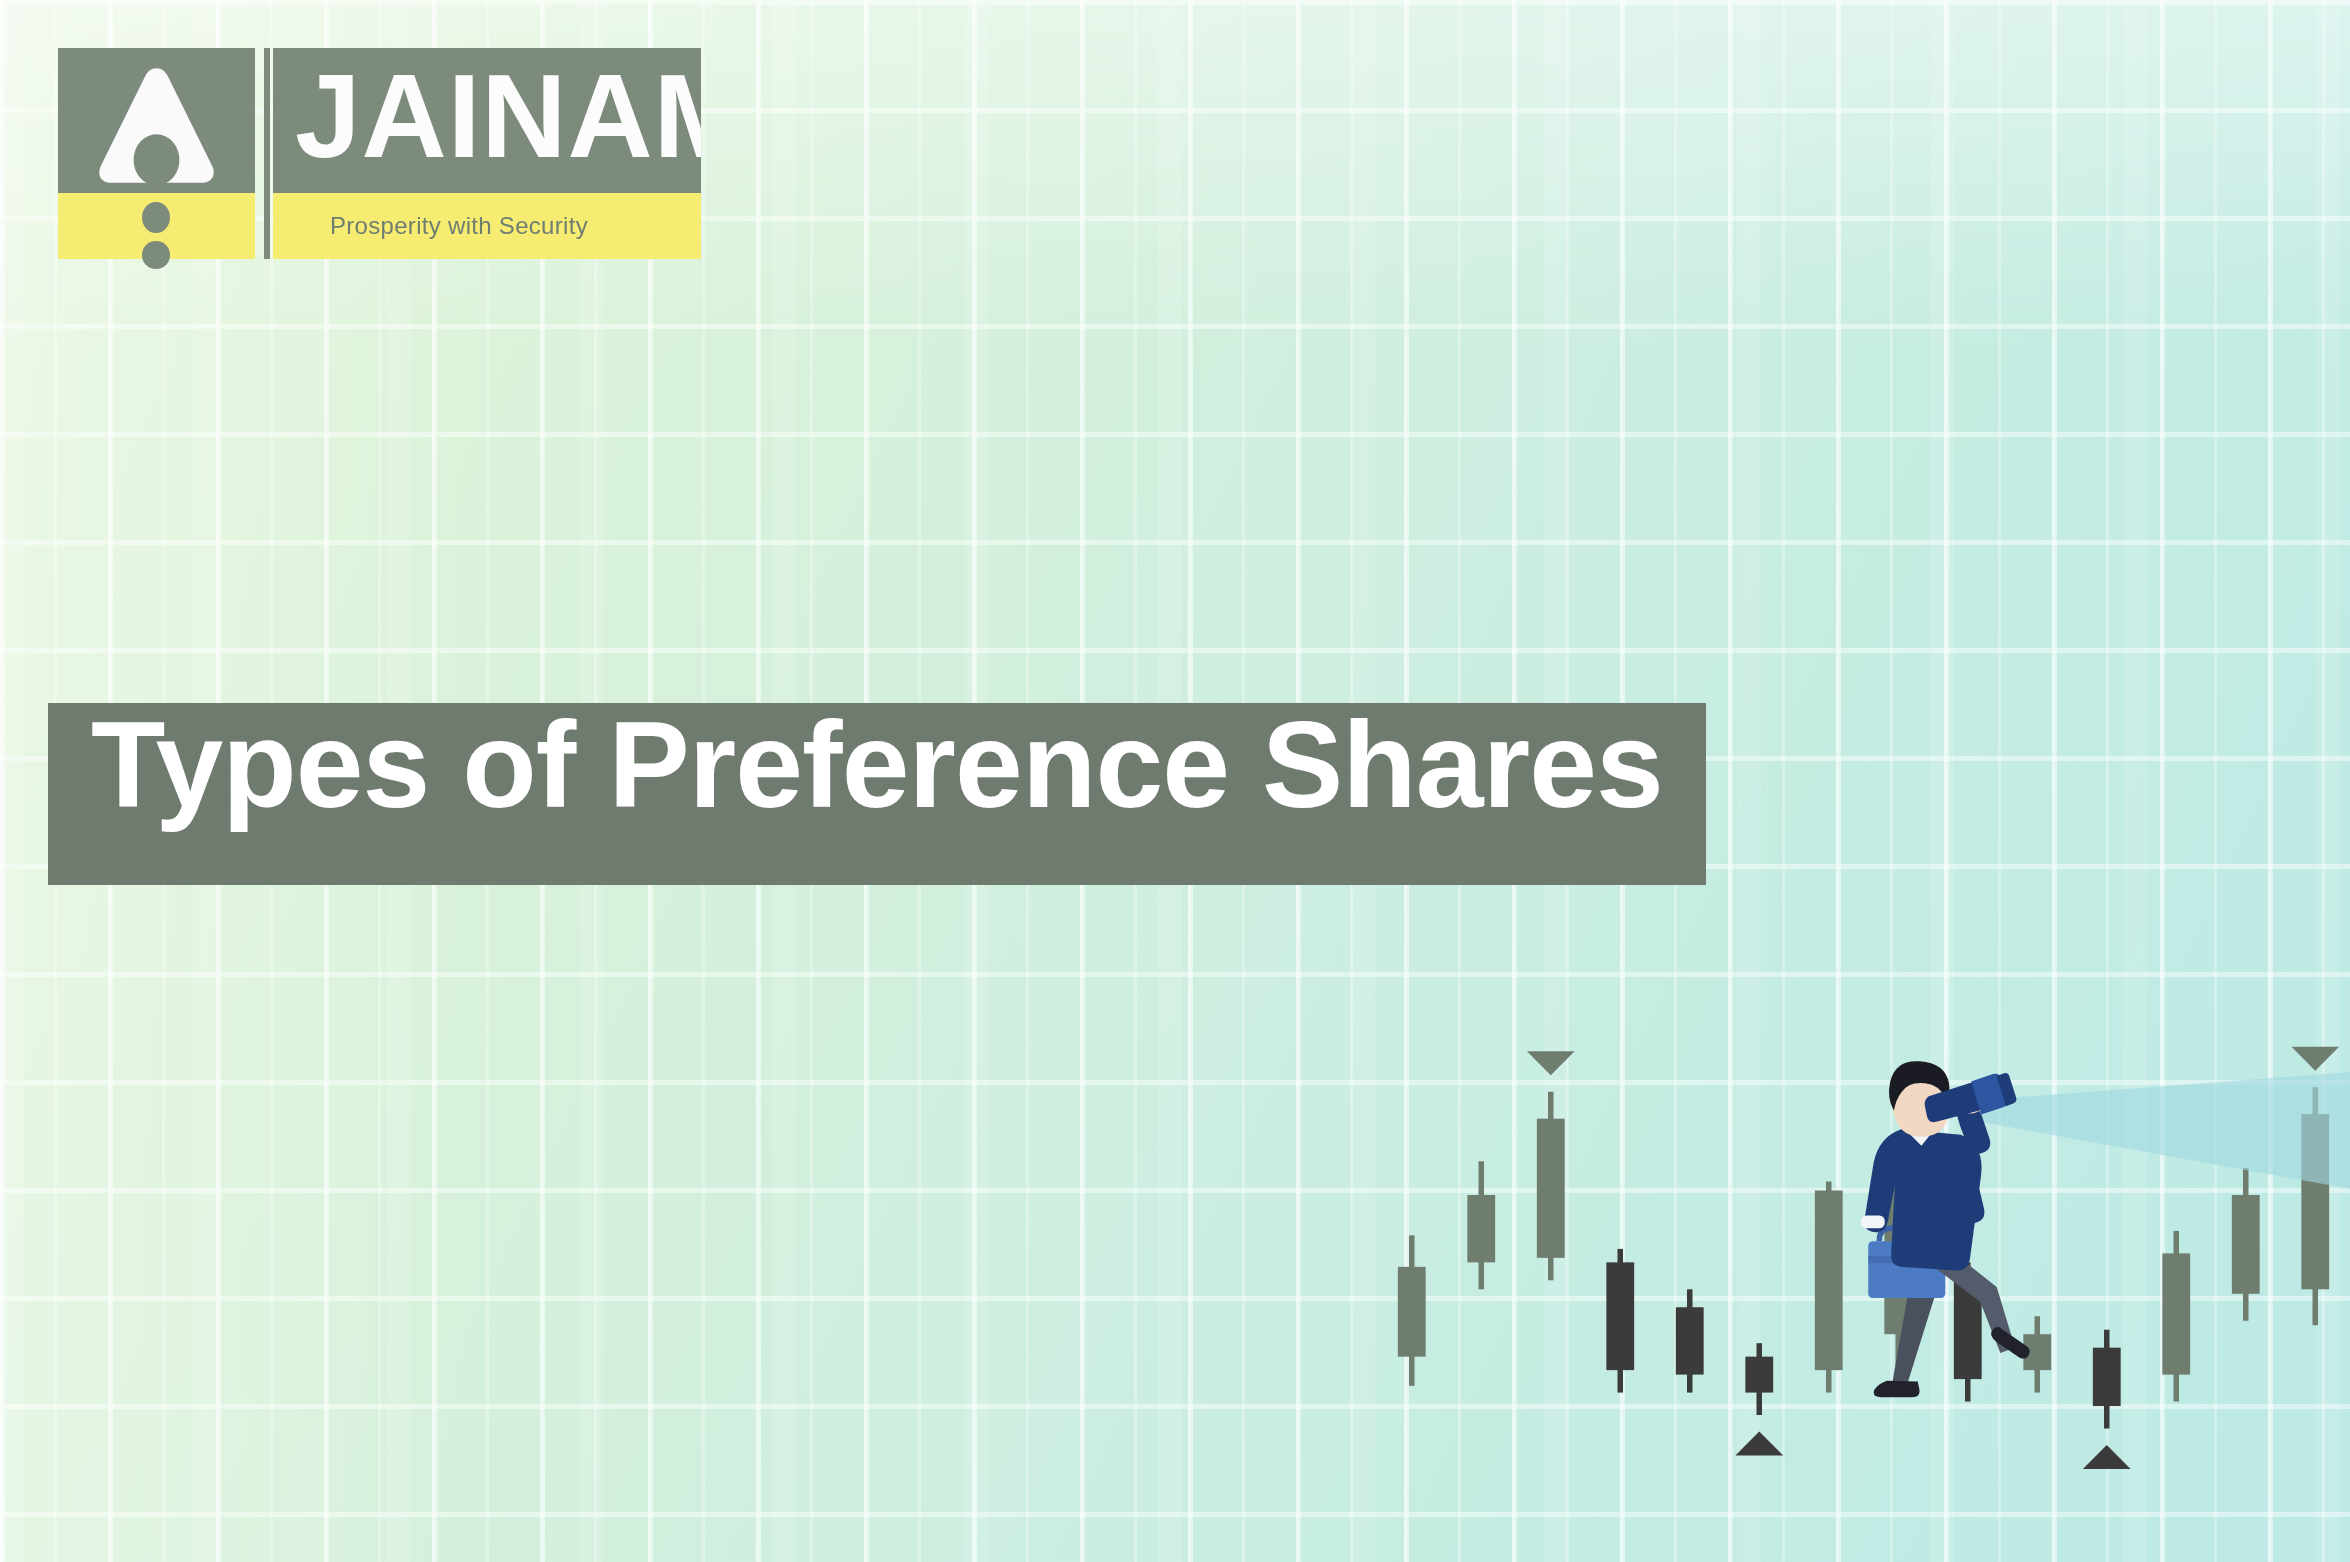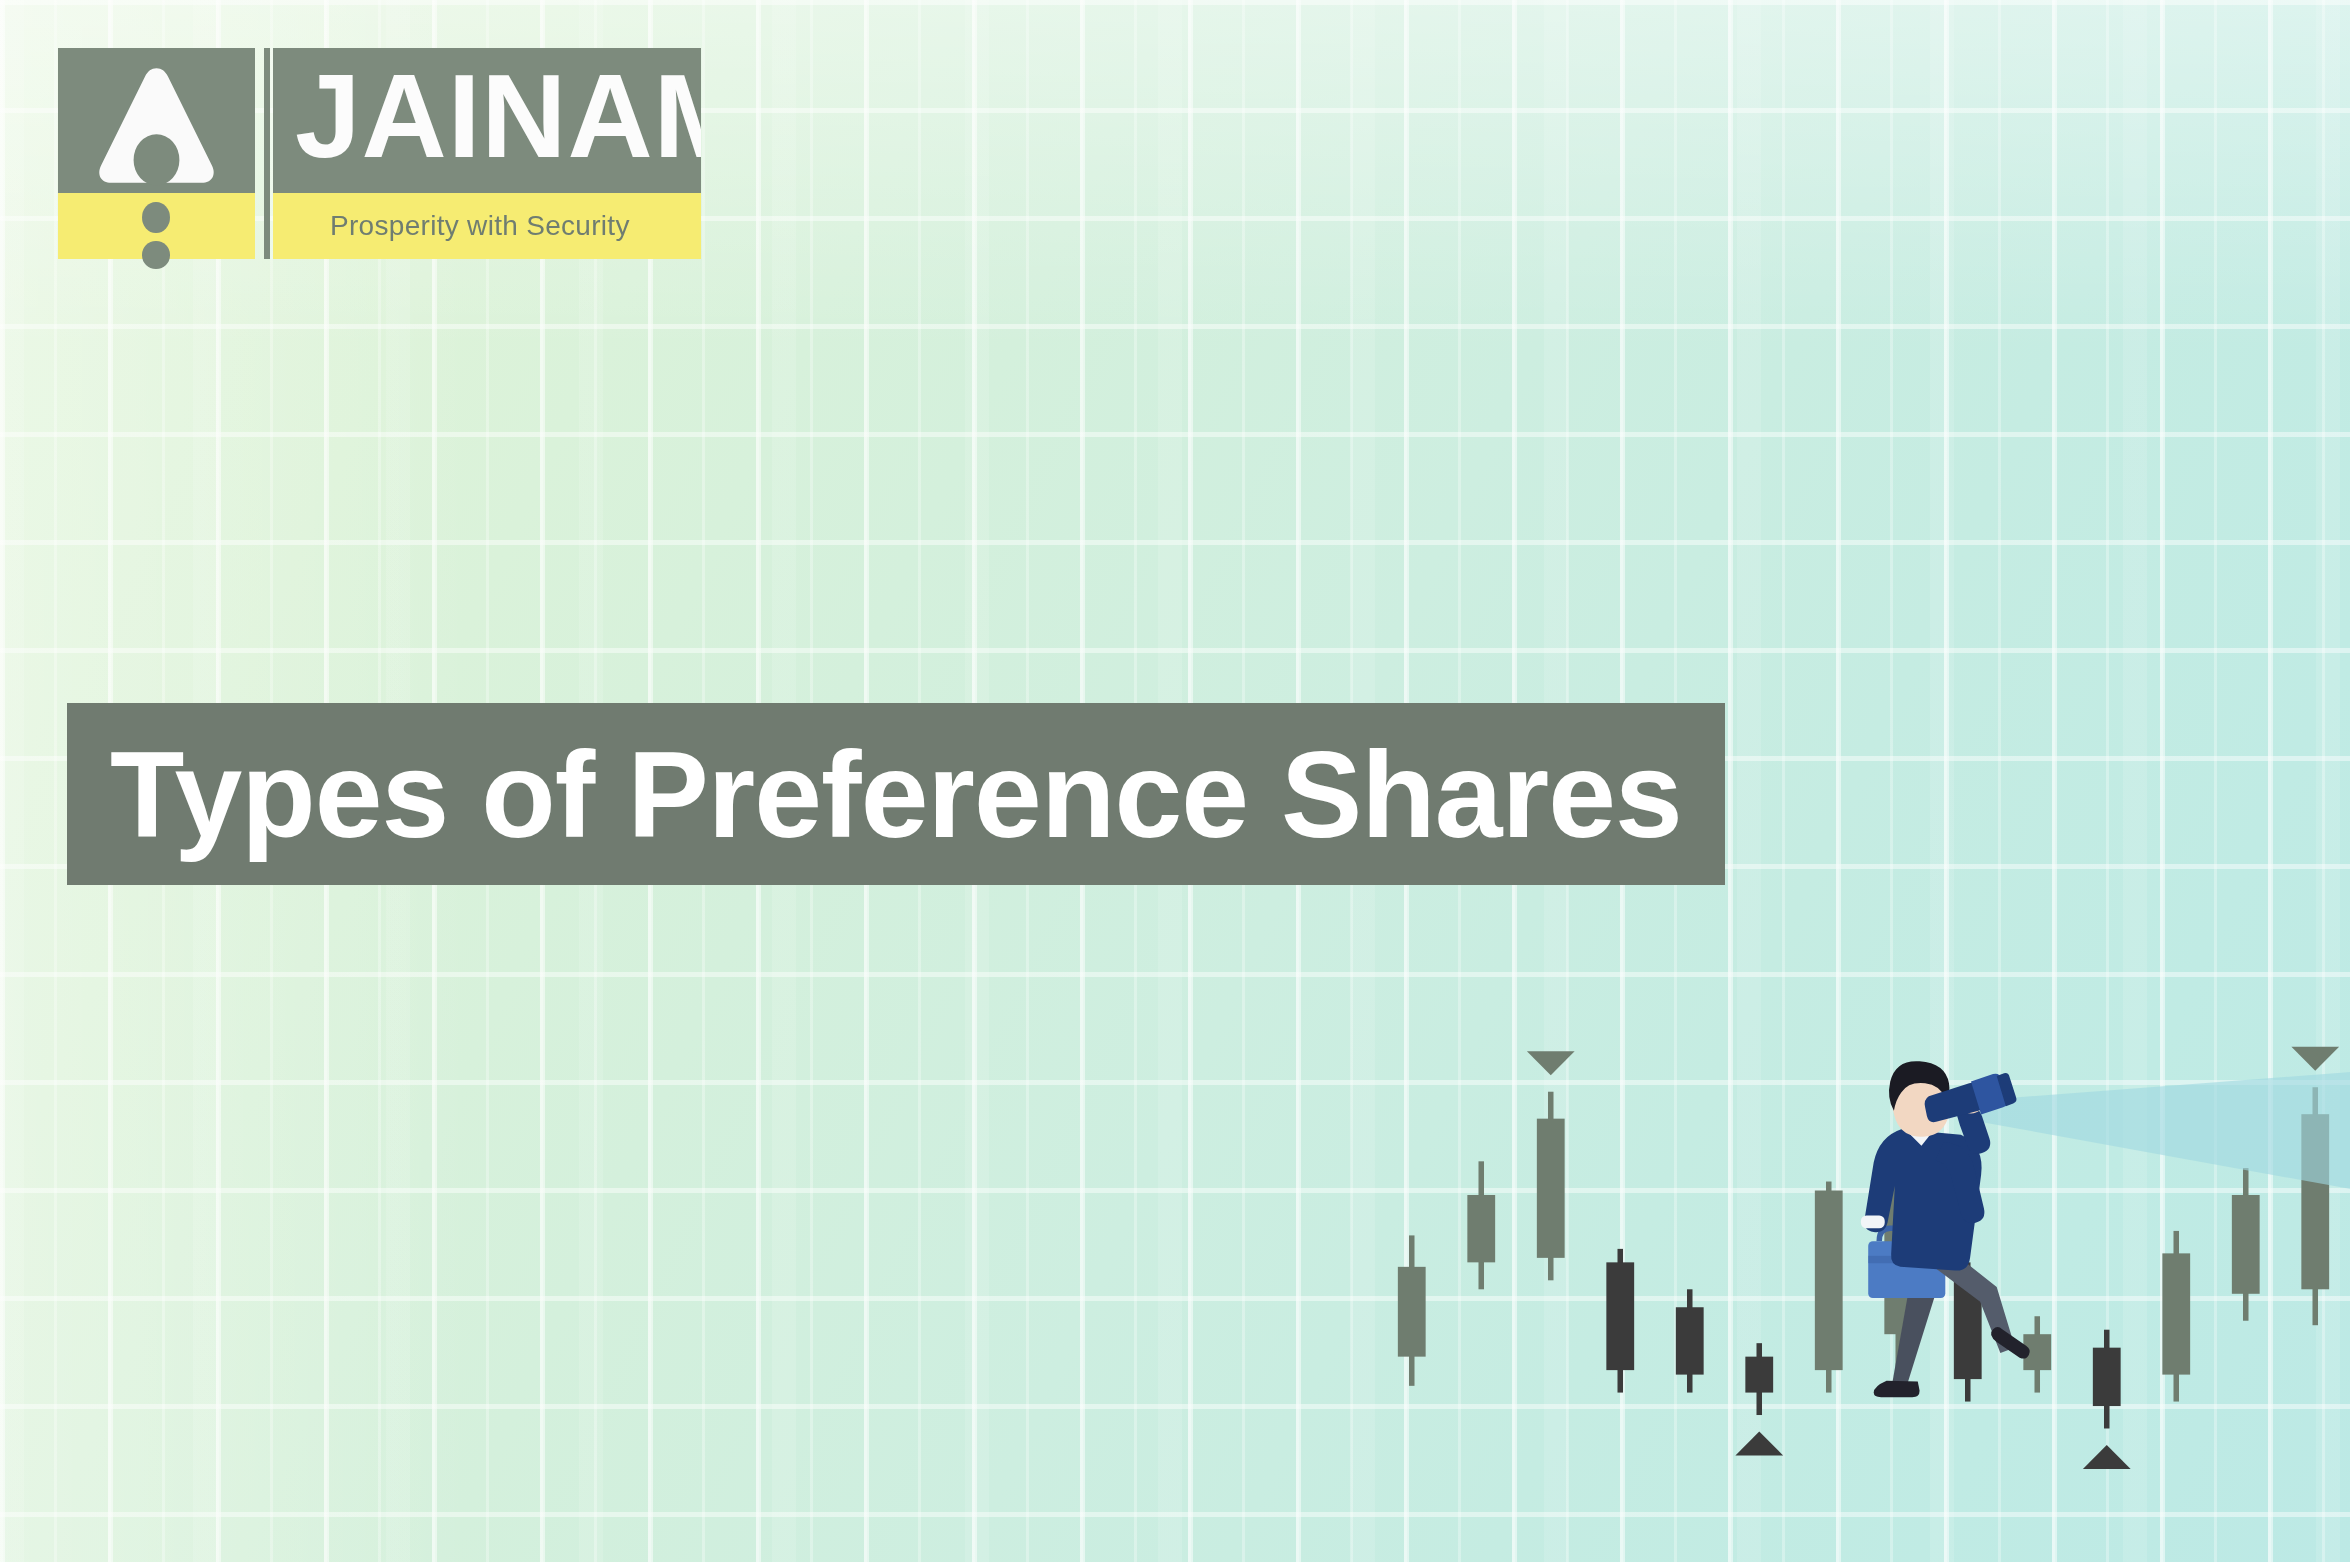--- a/index.html
+++ b/index.html
@@ -119,21 +119,21 @@
     transform:scaleX(1.0);
   }
   .logo-tag-box {
     position:absolute; left:215px; top:145px;
     width:428px; height:66px;
     background:#f6ec72;
   }
   .logo-tag {
     position:absolute; left:57px; top:0;
     line-height:66px;
-    font-size:28px;
+    font-size:24px;
     font-weight:400;
     color:#6f7d71;
     letter-spacing:0.3px;
     white-space:nowrap;
   }
 
   
   #headline {
     position:absolute; left:92px; top:344px;
     width:1745px;
@@ -143,25 +143,25 @@
     line-height:1.03;
     font-weight:700;
     color:#3f423f;
     letter-spacing:-0.9px;
     white-space:pre-line;
     font-family:"Liberation Sans", sans-serif;
     transform:scaleX(1.02);
     transform-origin:left top;
   }
   #subtitle-band {
-    position:absolute; left:67px; top:703px;
+    position:absolute; left:48px; top:703px;
     height:182px;
     background:#707b70;
     padding:0 35px;
-    display:flex; align-items:center;
+    display:flex; 
   }
   .subtitle-text {
     font-size:123px;
     font-weight:700;
     color:#ffffff;
     letter-spacing:-0.9px;
     line-height:1;
     white-space:nowrap;
     transform:scaleX(.99);
   }

